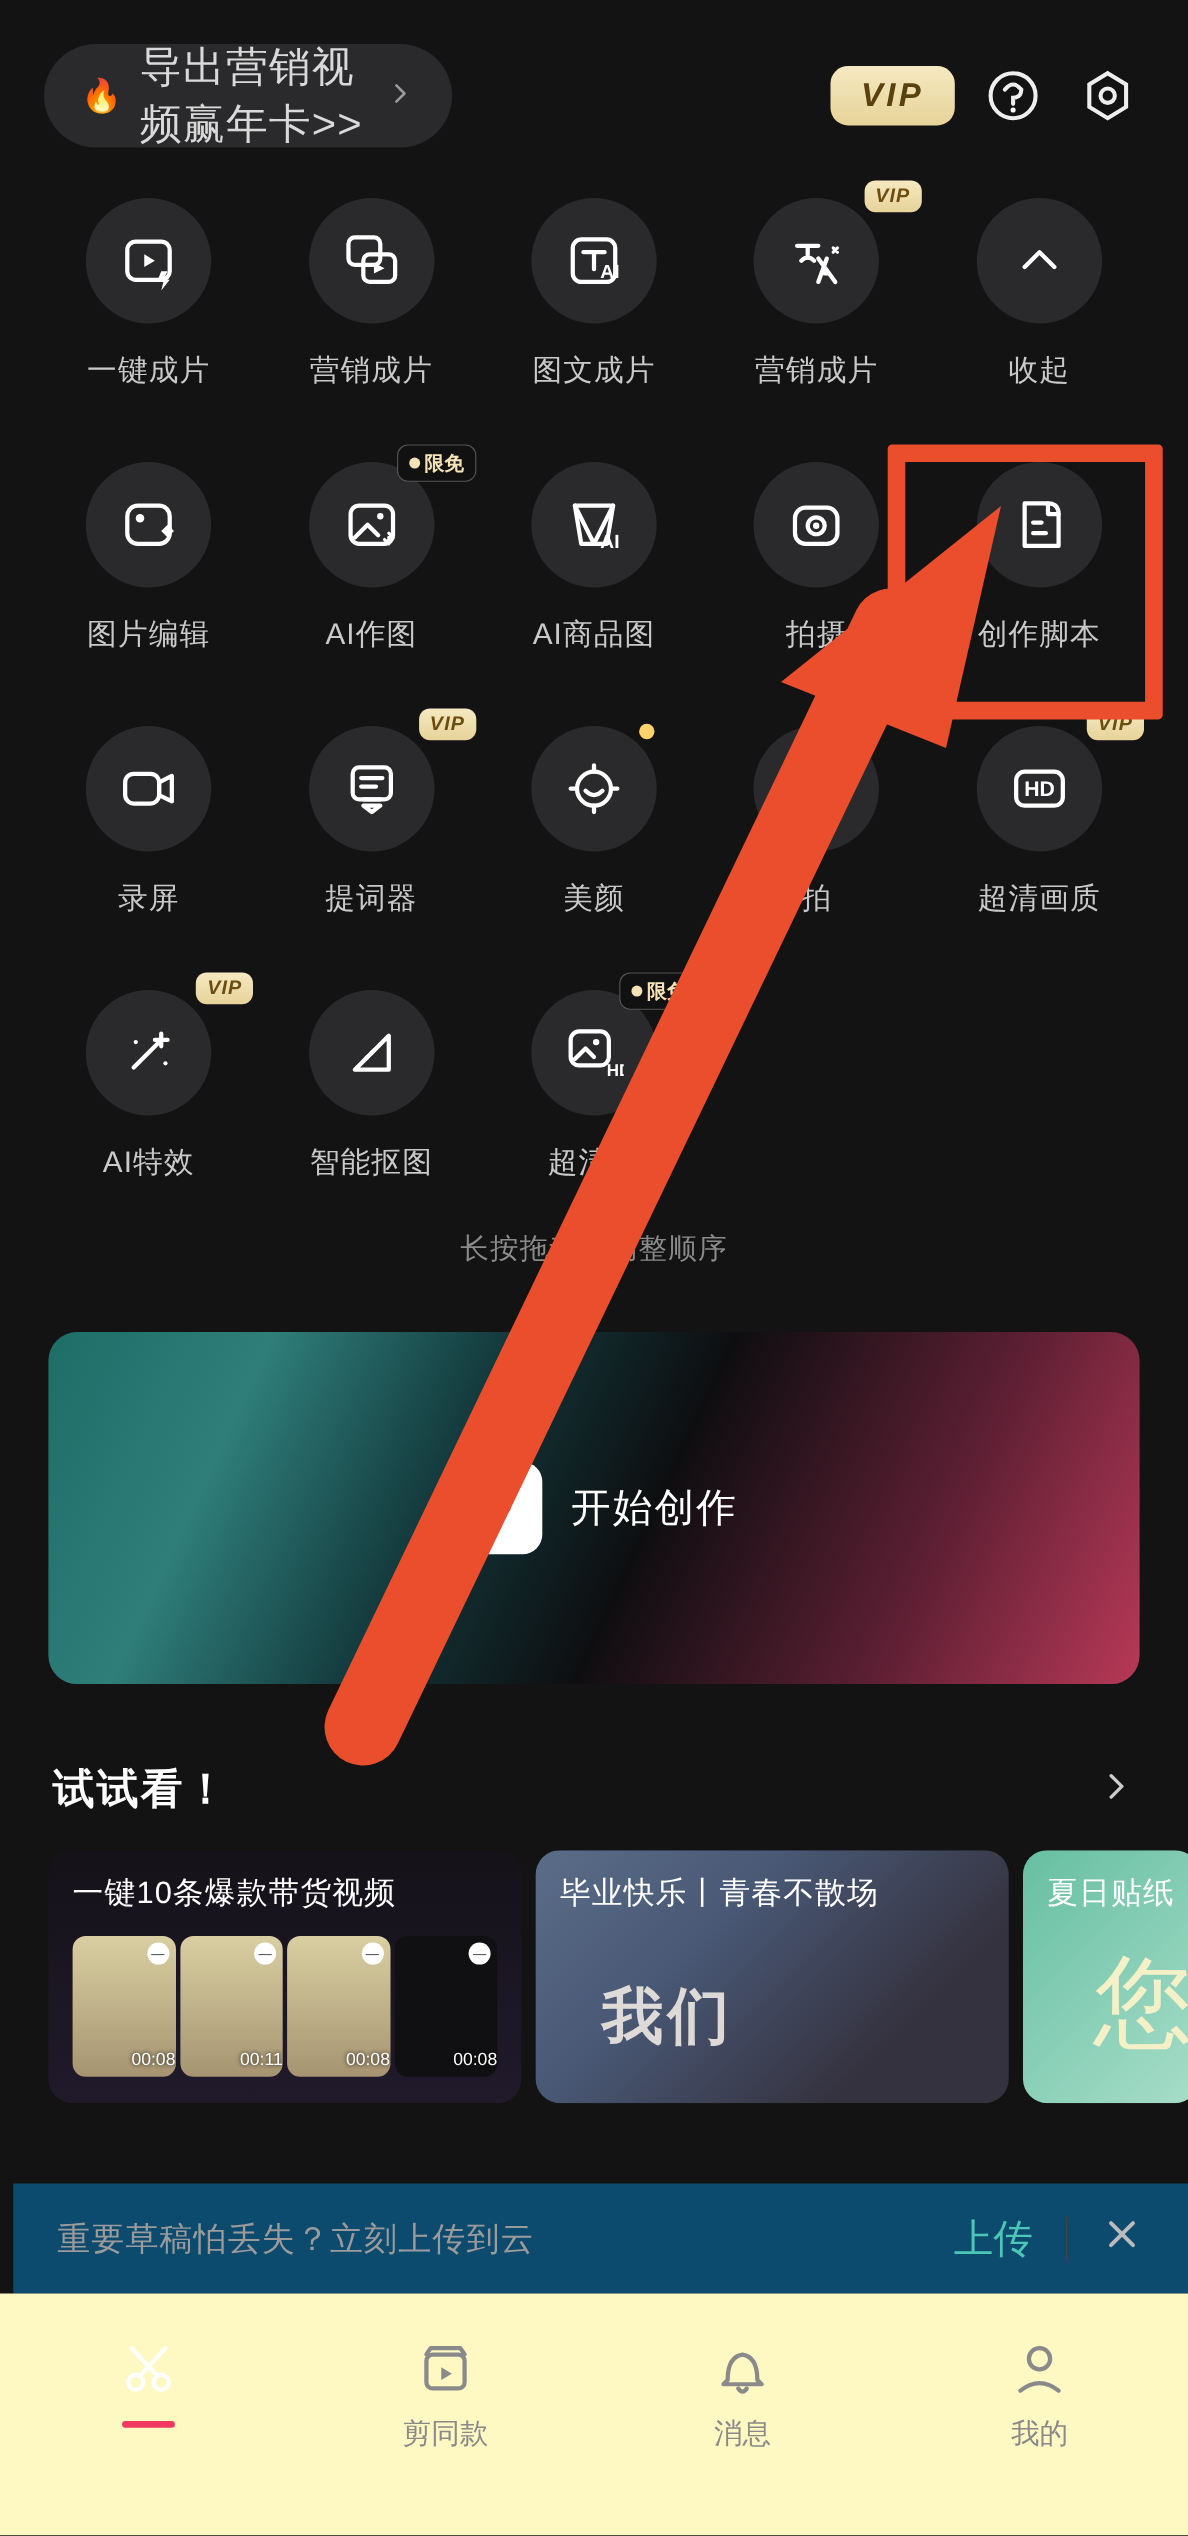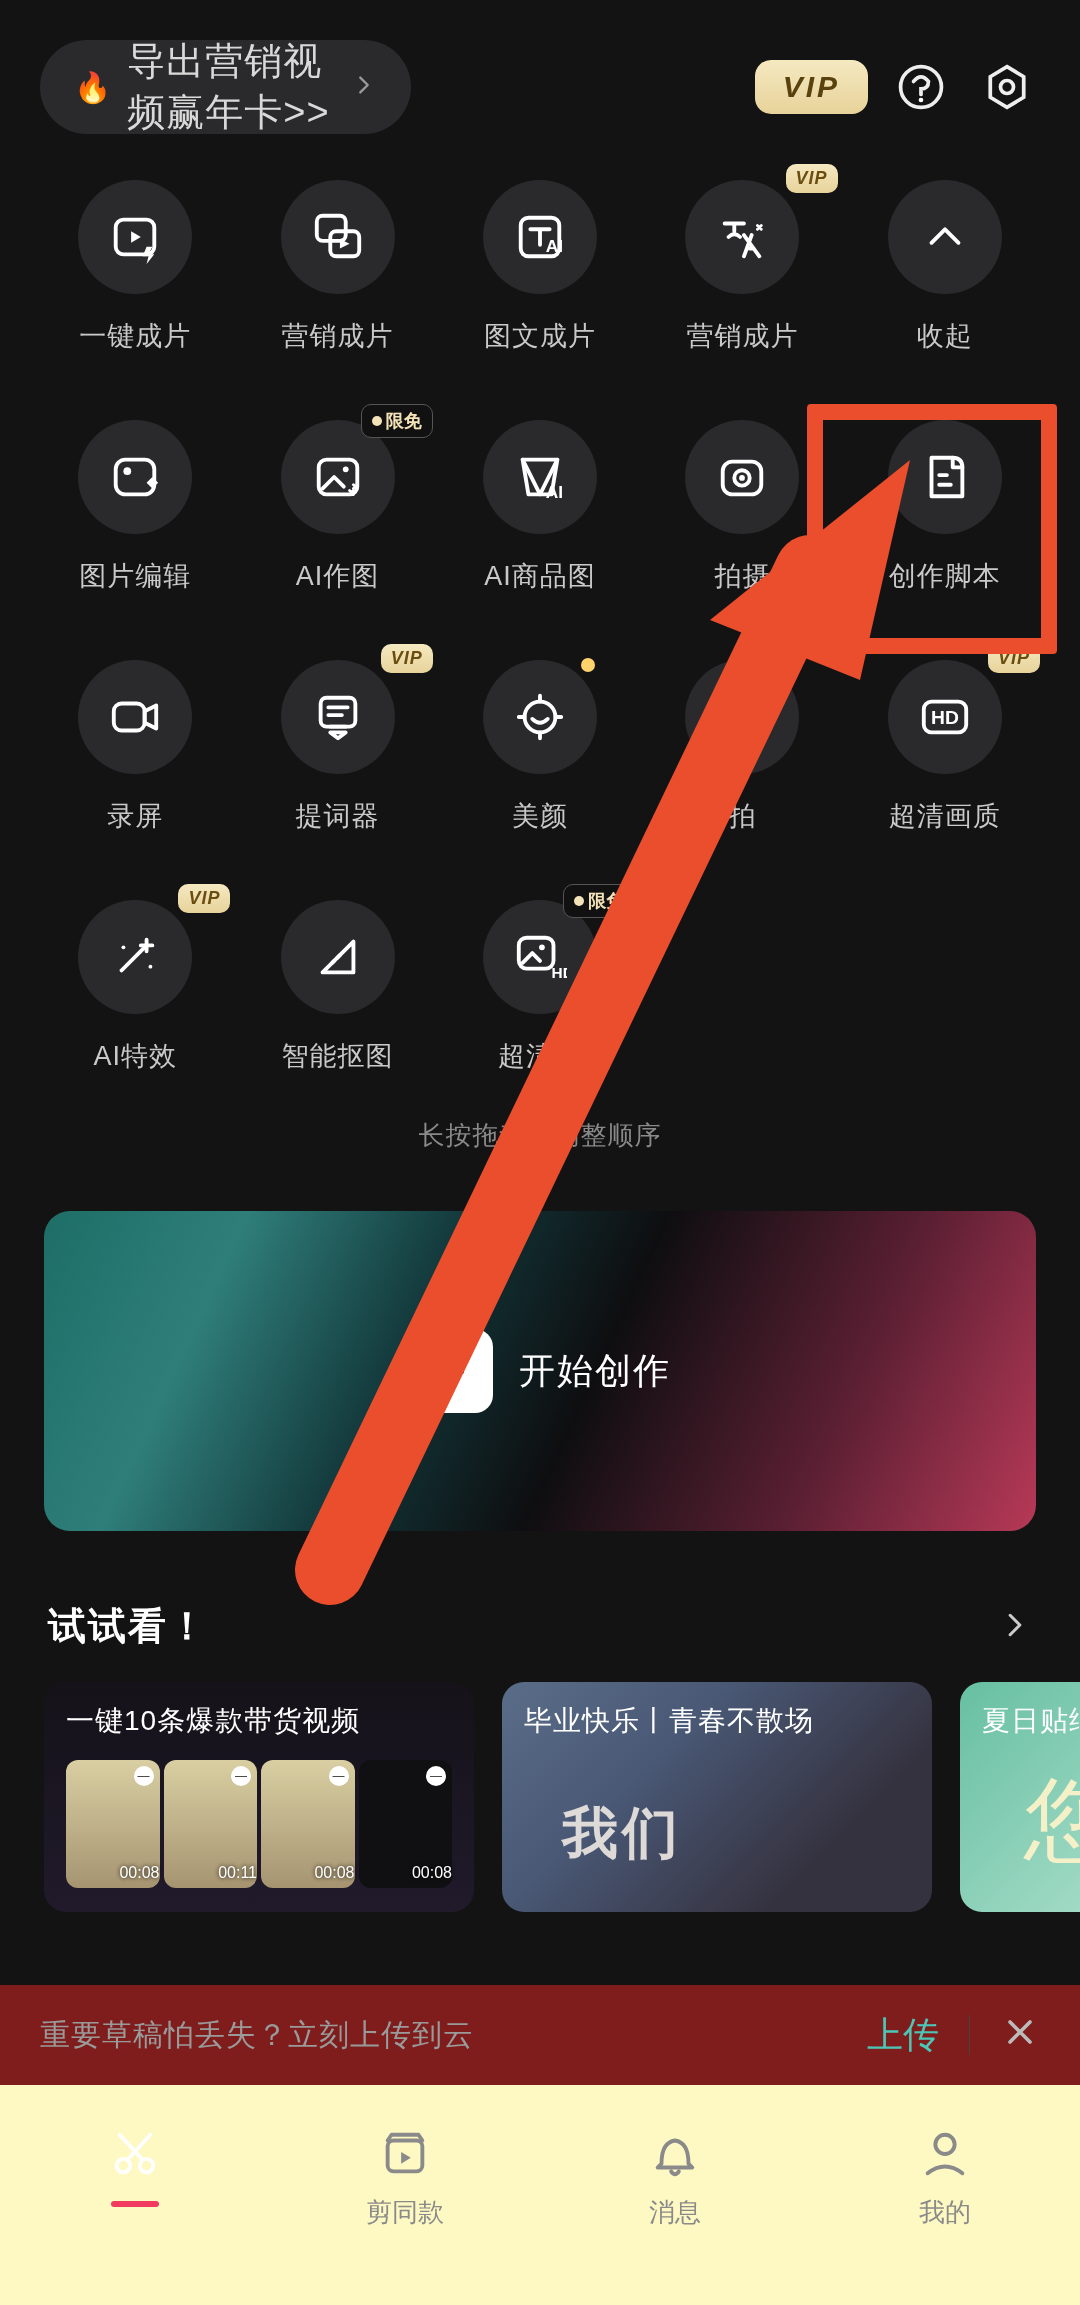--- a/index.html
+++ b/index.html
@@ -38,36 +38,36 @@
   
   .start-card { margin: 58px 44px 0 44px; height: 320px; border-radius: 26px; background: linear-gradient(115deg,#1e6e67 0%,#2f7e7a 18%,#123538 38%,#0e0e10 55%,#5b1f33 78%,#b73957 100%); display: flex; flex-direction: row; align-items: center; justify-content: center; gap: 26px; }
   .plus-box { width: 84px; height: 84px; background: #fff; border-radius: 18px; display: flex; align-items: center; justify-content: center; }
   .plus-box svg { width: 40px; height: 40px; stroke: #222; stroke-width: 6; }
   .start-label { color: #fff; font-size: 36px; letter-spacing: 2px; }
 
   
   .try-head { display: flex; align-items: center; padding: 70px 48px 30px 48px; }
   .try-title { font-size: 38px; font-weight: 600; letter-spacing: 2px; }
   .try-chev { margin-left: auto; color: #ccc; }
-  .cards { display: flex; gap: 28px; padding: 0 44px; overflow: hidden; }
+  .cards { display: flex; gap: 13px; padding: 0 44px; overflow: hidden; }
   .card { width: 430px; height: 230px; border-radius: 22px; background: #1d1d20; flex: 0 0 auto; padding: 20px 22px; position: relative; overflow: hidden; background-size: cover; }
   .card-title { font-size: 28px; font-weight: 500; letter-spacing: 1px; position: relative; z-index: 2; }
   .card0 { background: linear-gradient(180deg,#151219 0%, #201a2b 100%); }
   .thumbs { display: flex; gap: 4px; margin-top: 20px; }
   .th { width: 96px; height: 128px; background: linear-gradient(180deg,#d9cfa2,#a69471); border-radius: 12px; position: relative; }
   .th.last { background: #101012; }
   .th .stamp { position: absolute; bottom: 6px; left: 0; right: 0; text-align: right; color: #fff; font-size: 16px; text-shadow: 0 0 4px #000; }
   .th .close { position: absolute; top: 6px; right: 6px; width: 20px; height: 20px; border-radius: 50%; background: #fff; display: flex; align-items: center; justify-content: center; color: #333; font-size: 12px; }
   .card1 { background: linear-gradient(135deg,#5a6d88 0%,#495875 35%,#35323f 75%); }
   .card1::after { content: "我们"; position: absolute; left: 60px; bottom: 40px; font-size: 56px; font-weight: 700; color: #efe9e3; letter-spacing: 4px; font-family: "STKaiti","KaiTi",serif; opacity: .9; }
   .card2 { background: linear-gradient(135deg,#67bfa2,#a7ddc9); width: 160px; }
   .card2::after { content: "您"; position: absolute; right: 6px; bottom: 30px; font-size: 90px; color: #f4f0c8; font-family: cursive; }
 
   
-  .banner { position: absolute; bottom: 220px; left: 0; right: 0; height: 100px; background: #7f1d1d; display: flex; align-items: center; padding: 0 40px; text-align: center; }
+  .banner { position: absolute; bottom: 220px; left: 12px; right: 0; height: 100px; background: #0c4a6e; display: flex; align-items: center; padding: 0 40px; text-align: center; }
   .banner-text { color: #9a9a9a; font-size: 30px; letter-spacing: 1px; }
   .upload-action { margin-left: auto; color: #4cc6b6; font-size: 36px; }
   .div { width: 1px; height: 40px; background: #444; margin: 0 30px; }
   .close-banner { color: #bbb; font-size: 30px; }
 
   
   .nav { position: absolute; bottom: 0; left: 0; right: 0; height: 220px; background: #fef9c3; display: flex; }
   .nav-item { flex: 1; display: flex; flex-direction: column; align-items: center; justify-content: flex-start; padding-top: 42px; gap: 14px; color: #8a8a8a; }
   .nav-item.active { color: #fff; }
   .nav-item svg { width: 54px; height: 54px; }

